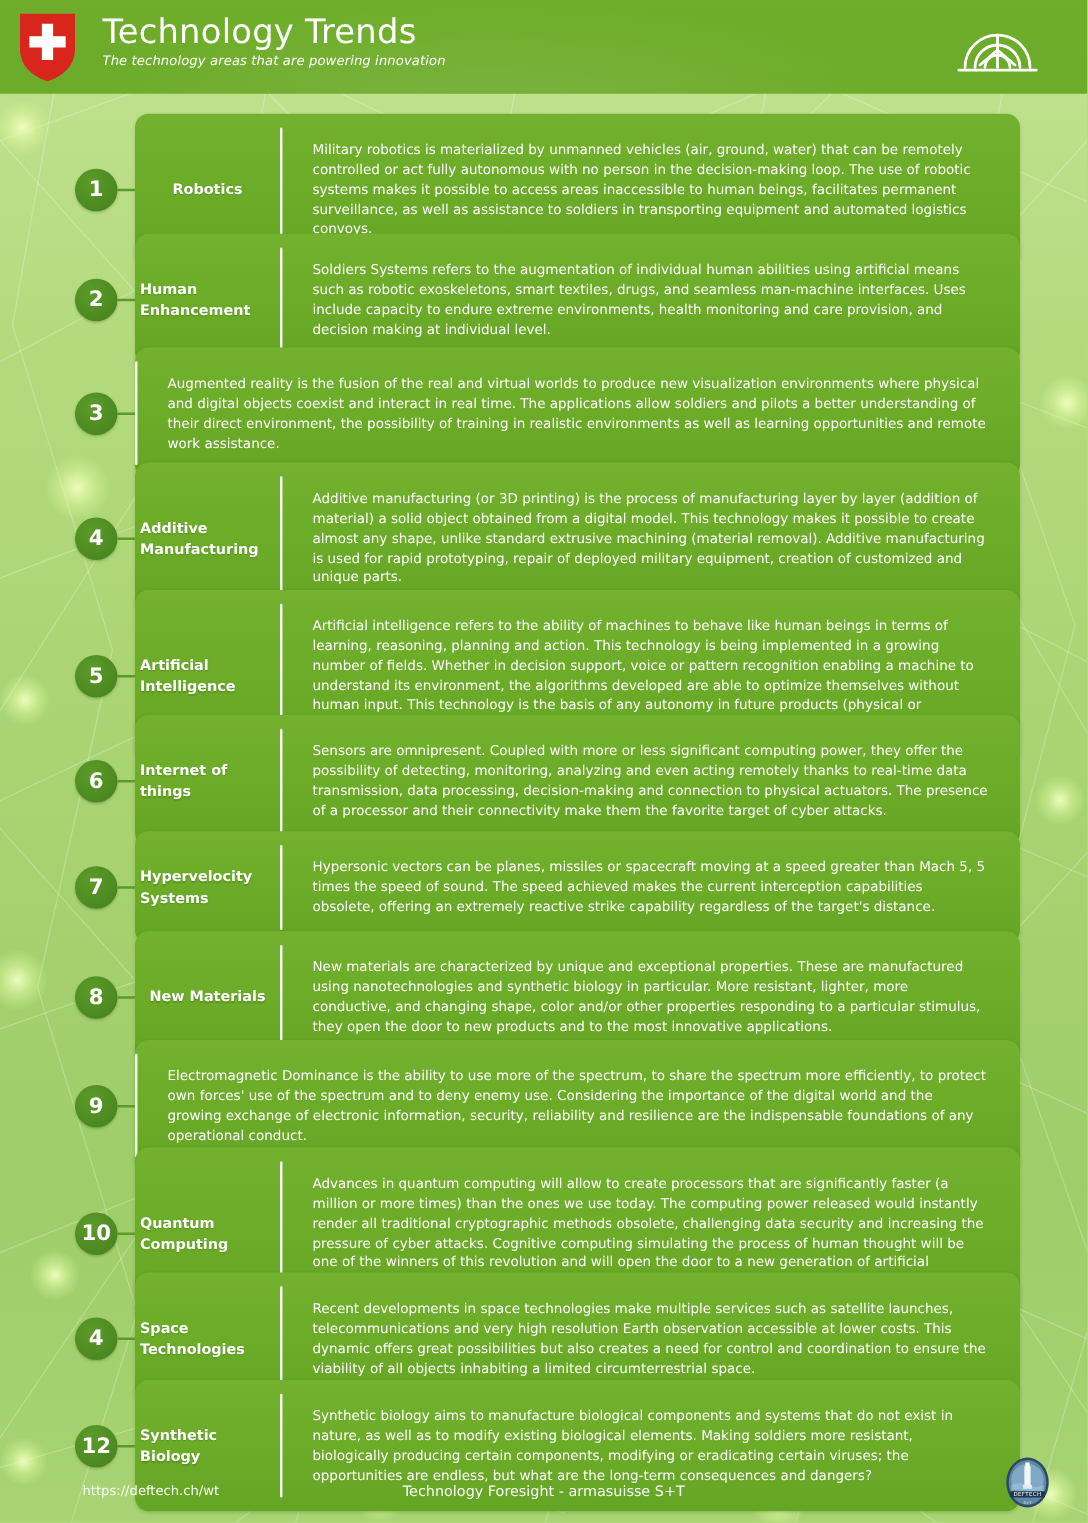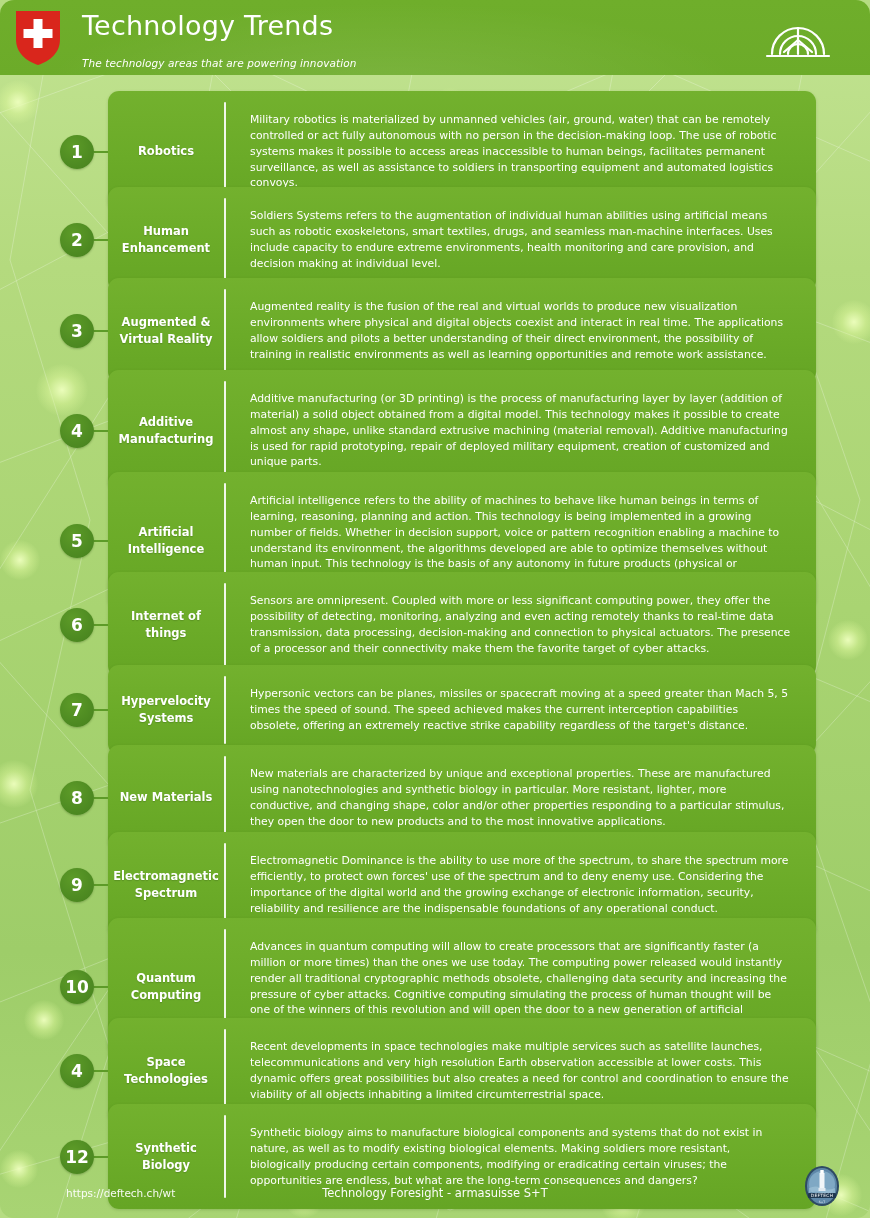--- a/index.html
+++ b/index.html
@@ -15,21 +15,20 @@
 
   
   #page {
     position: relative;
     width: 870px;
     height: 1218px;
     overflow: hidden;
     background:
       radial-gradient(ellipse 420px 300px at 50% 42%, rgba(215,240,170,0.85) 0%, rgba(200,232,150,0.0) 70%),
       linear-gradient(180deg, #c2e392 0%, #b4da7e 22%, #a9d472 50%, #9ecd69 78%, #a8d473 100%);
-    border-radius: 14px;
   }
   #mesh {
     position: absolute;
     inset: 0;
     pointer-events: none;
     opacity: 0.55;
   }
   #glows { position: absolute; inset: 0; pointer-events: none; }
   .glow {
     position: absolute;
@@ -56,21 +55,21 @@
     color: #ffffff;
     font-weight: 400;
     letter-spacing: 0.2px;
     line-height: 1.05;
     font-family: "DejaVu Sans", sans-serif;
   }
   #subtitle {
     font-size: 10.5px;
     color: #ffffff;
     font-style: italic;
-    margin-top: 17px;
+    margin-top: 3px;
     letter-spacing: 0.1px;
   }
   #arch-logo { position: absolute; right: 36px; top: 18px; width: 72px; height: 42px; }
 
   
   #rows {
     position: absolute;
     left: 0; top: 75px;
     width: 870px;
   }
@@ -120,21 +119,21 @@
     width: 708px;
     flex: 0 0 708px;
     min-height: 58px;
   }
   .card-title {
     width: 116px;
     flex: 0 0 116px;
     color: #ffffff;
     font-size: 11.5px;
     font-weight: bold;
-    text-align: center;
+    text-align: left;
     display: flex;
     align-items: center;
     justify-content: center;
     line-height: 1.45;
     padding: 0 4px;
     text-shadow: 0 1px 1px rgba(40,70,15,0.25);
   }
   .divider {
     width: 2px;
     flex: 0 0 2px;
@@ -288,21 +287,20 @@
           </div>
       </div>
     </div>
 
     <div class="row" style="top:203px;">
       <div class="num-wrap">
         <div class="num-circle">3</div>
         <div class="connector"></div>
       </div>
       <div class="card" style="min-height:72px;">
-        <div class="card-title">Augmented &amp; Virtual Reality</div>
         <div class="divider"></div>
         <div class="card-body">
             <p>Augmented reality is the fusion of the real and virtual worlds to produce new visualization environments where physical and digital objects coexist and interact in real time. The applications allow soldiers and pilots a better understanding of their direct environment, the possibility of training in realistic environments as well as learning opportunities and remote work assistance.</p>
           </div>
       </div>
     </div>
 
     <div class="row" style="top:295px;">
       <div class="num-wrap">
         <div class="num-circle">4</div>
@@ -375,21 +373,20 @@
           </div>
       </div>
     </div>
 
     <div class="row" style="top:757px;">
       <div class="num-wrap">
         <div class="num-circle">9</div>
         <div class="connector"></div>
       </div>
       <div class="card" style="min-height:72px;">
-        <div class="card-title">Electromagnetic Spectrum</div>
         <div class="divider"></div>
         <div class="card-body">
             <p>Electromagnetic Dominance is the ability to use more of the spectrum, to share the spectrum more efficiently, to protect own forces' use of the spectrum and to deny enemy use. Considering the importance of the digital world and the growing exchange of electronic information, security, reliability and resilience are the indispensable foundations of any operational conduct.</p>
           </div>
       </div>
     </div>
 
     <div class="row" style="top:843px;">
       <div class="num-wrap">
         <div class="num-circle">10</div>

